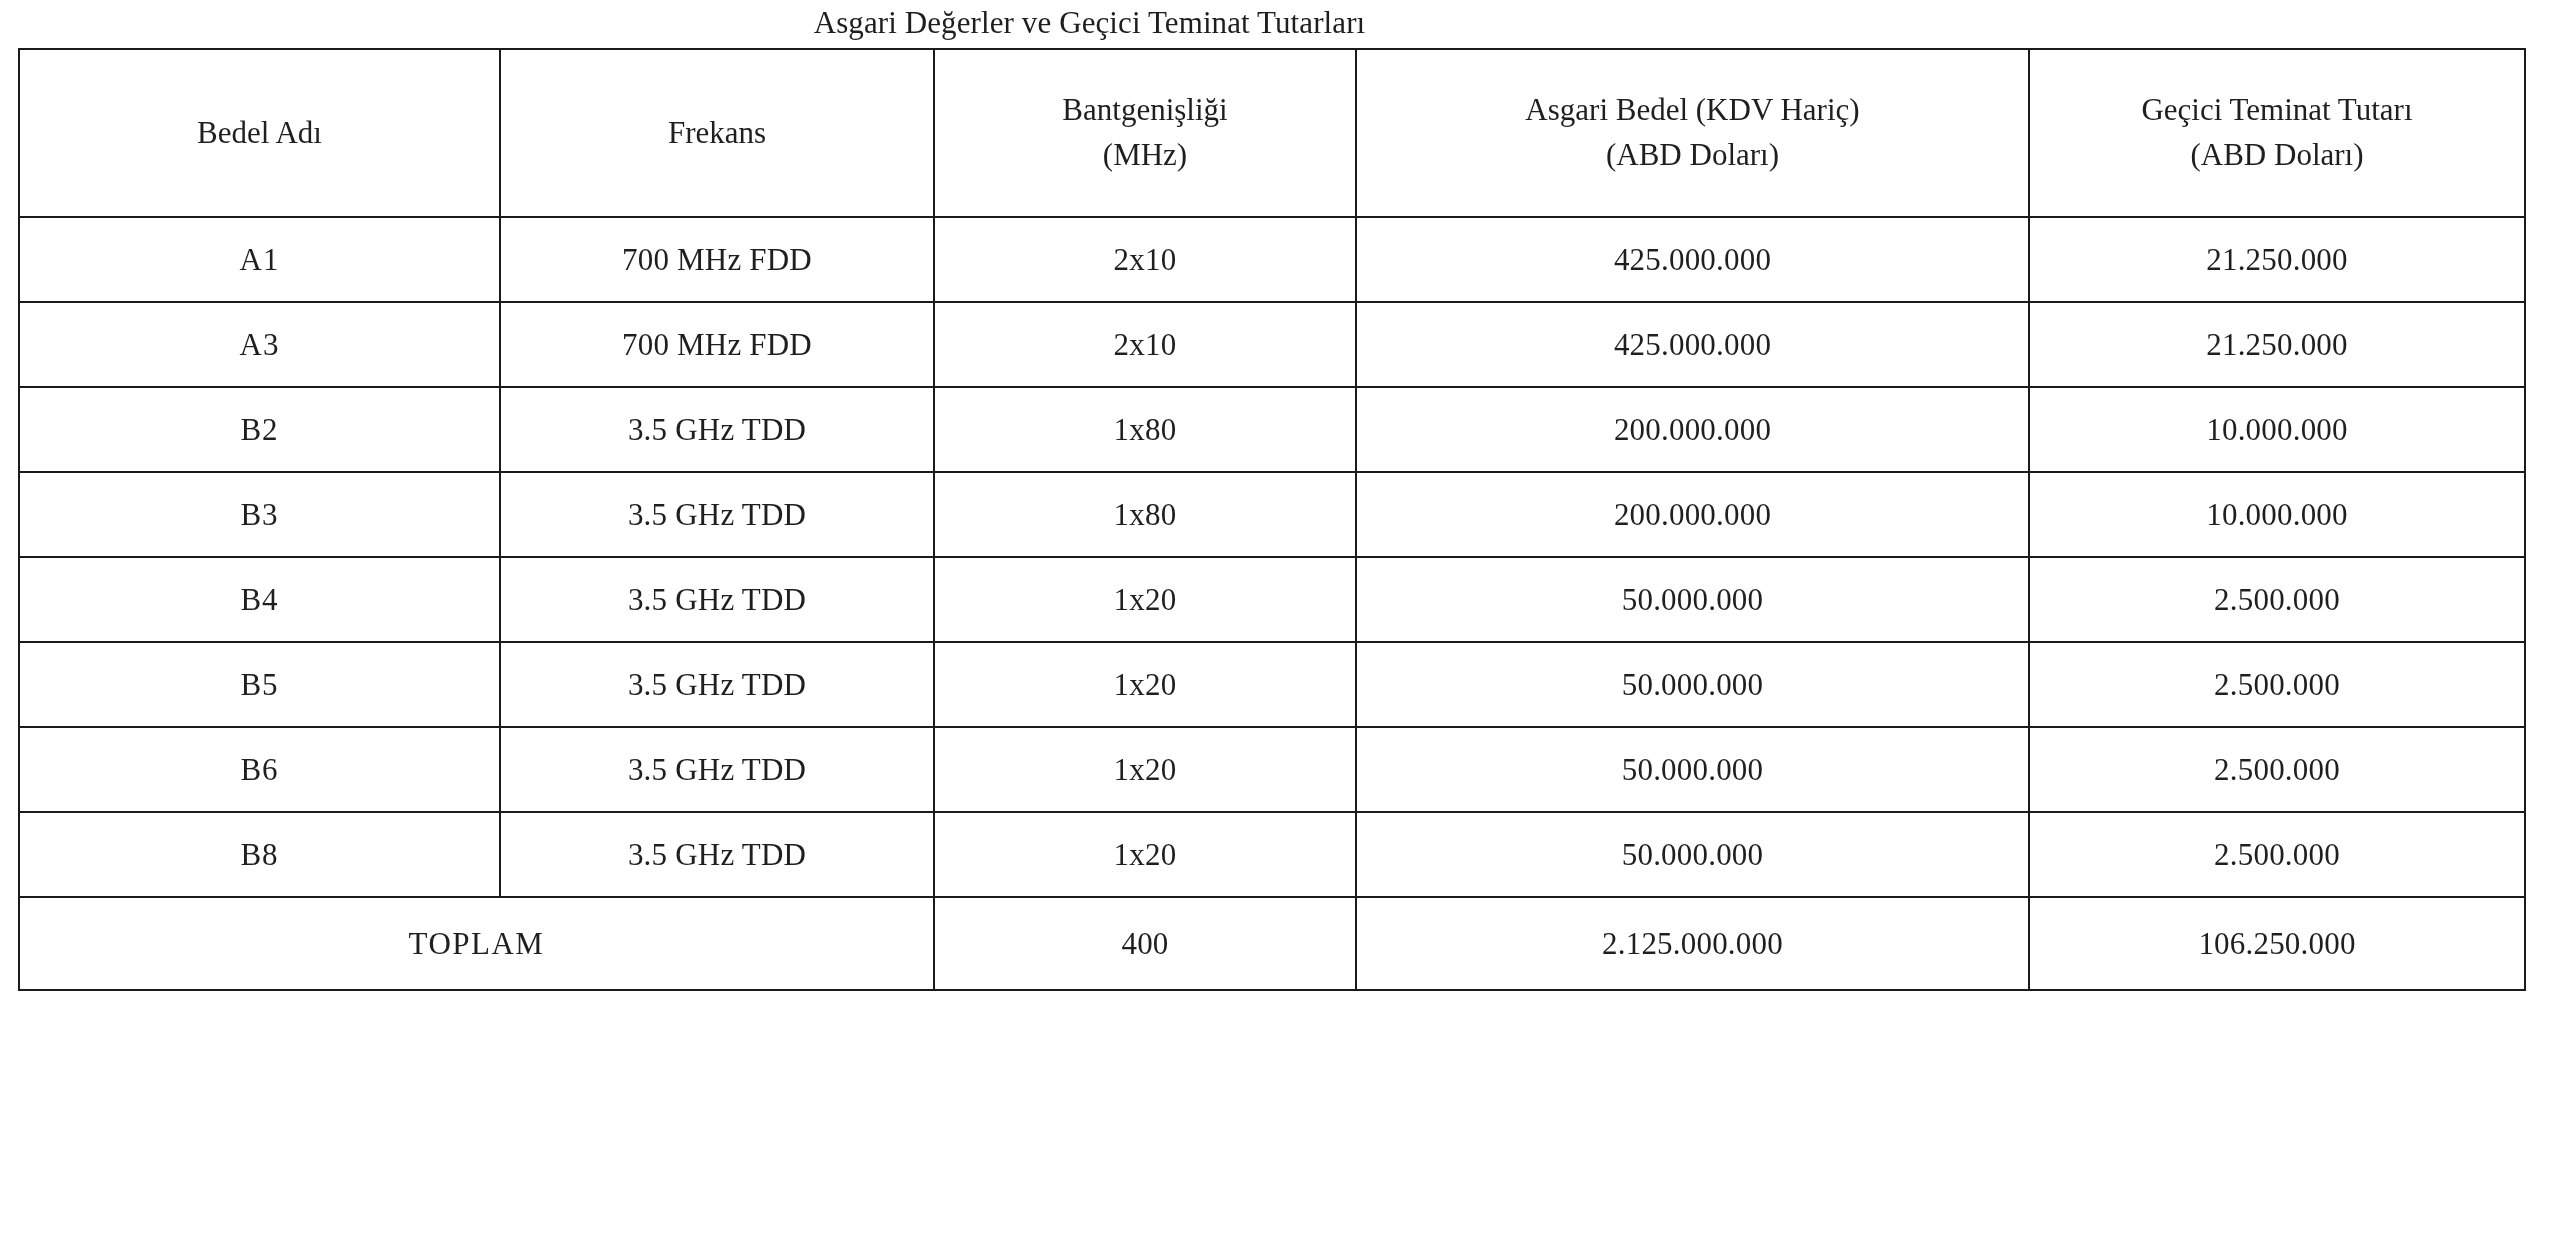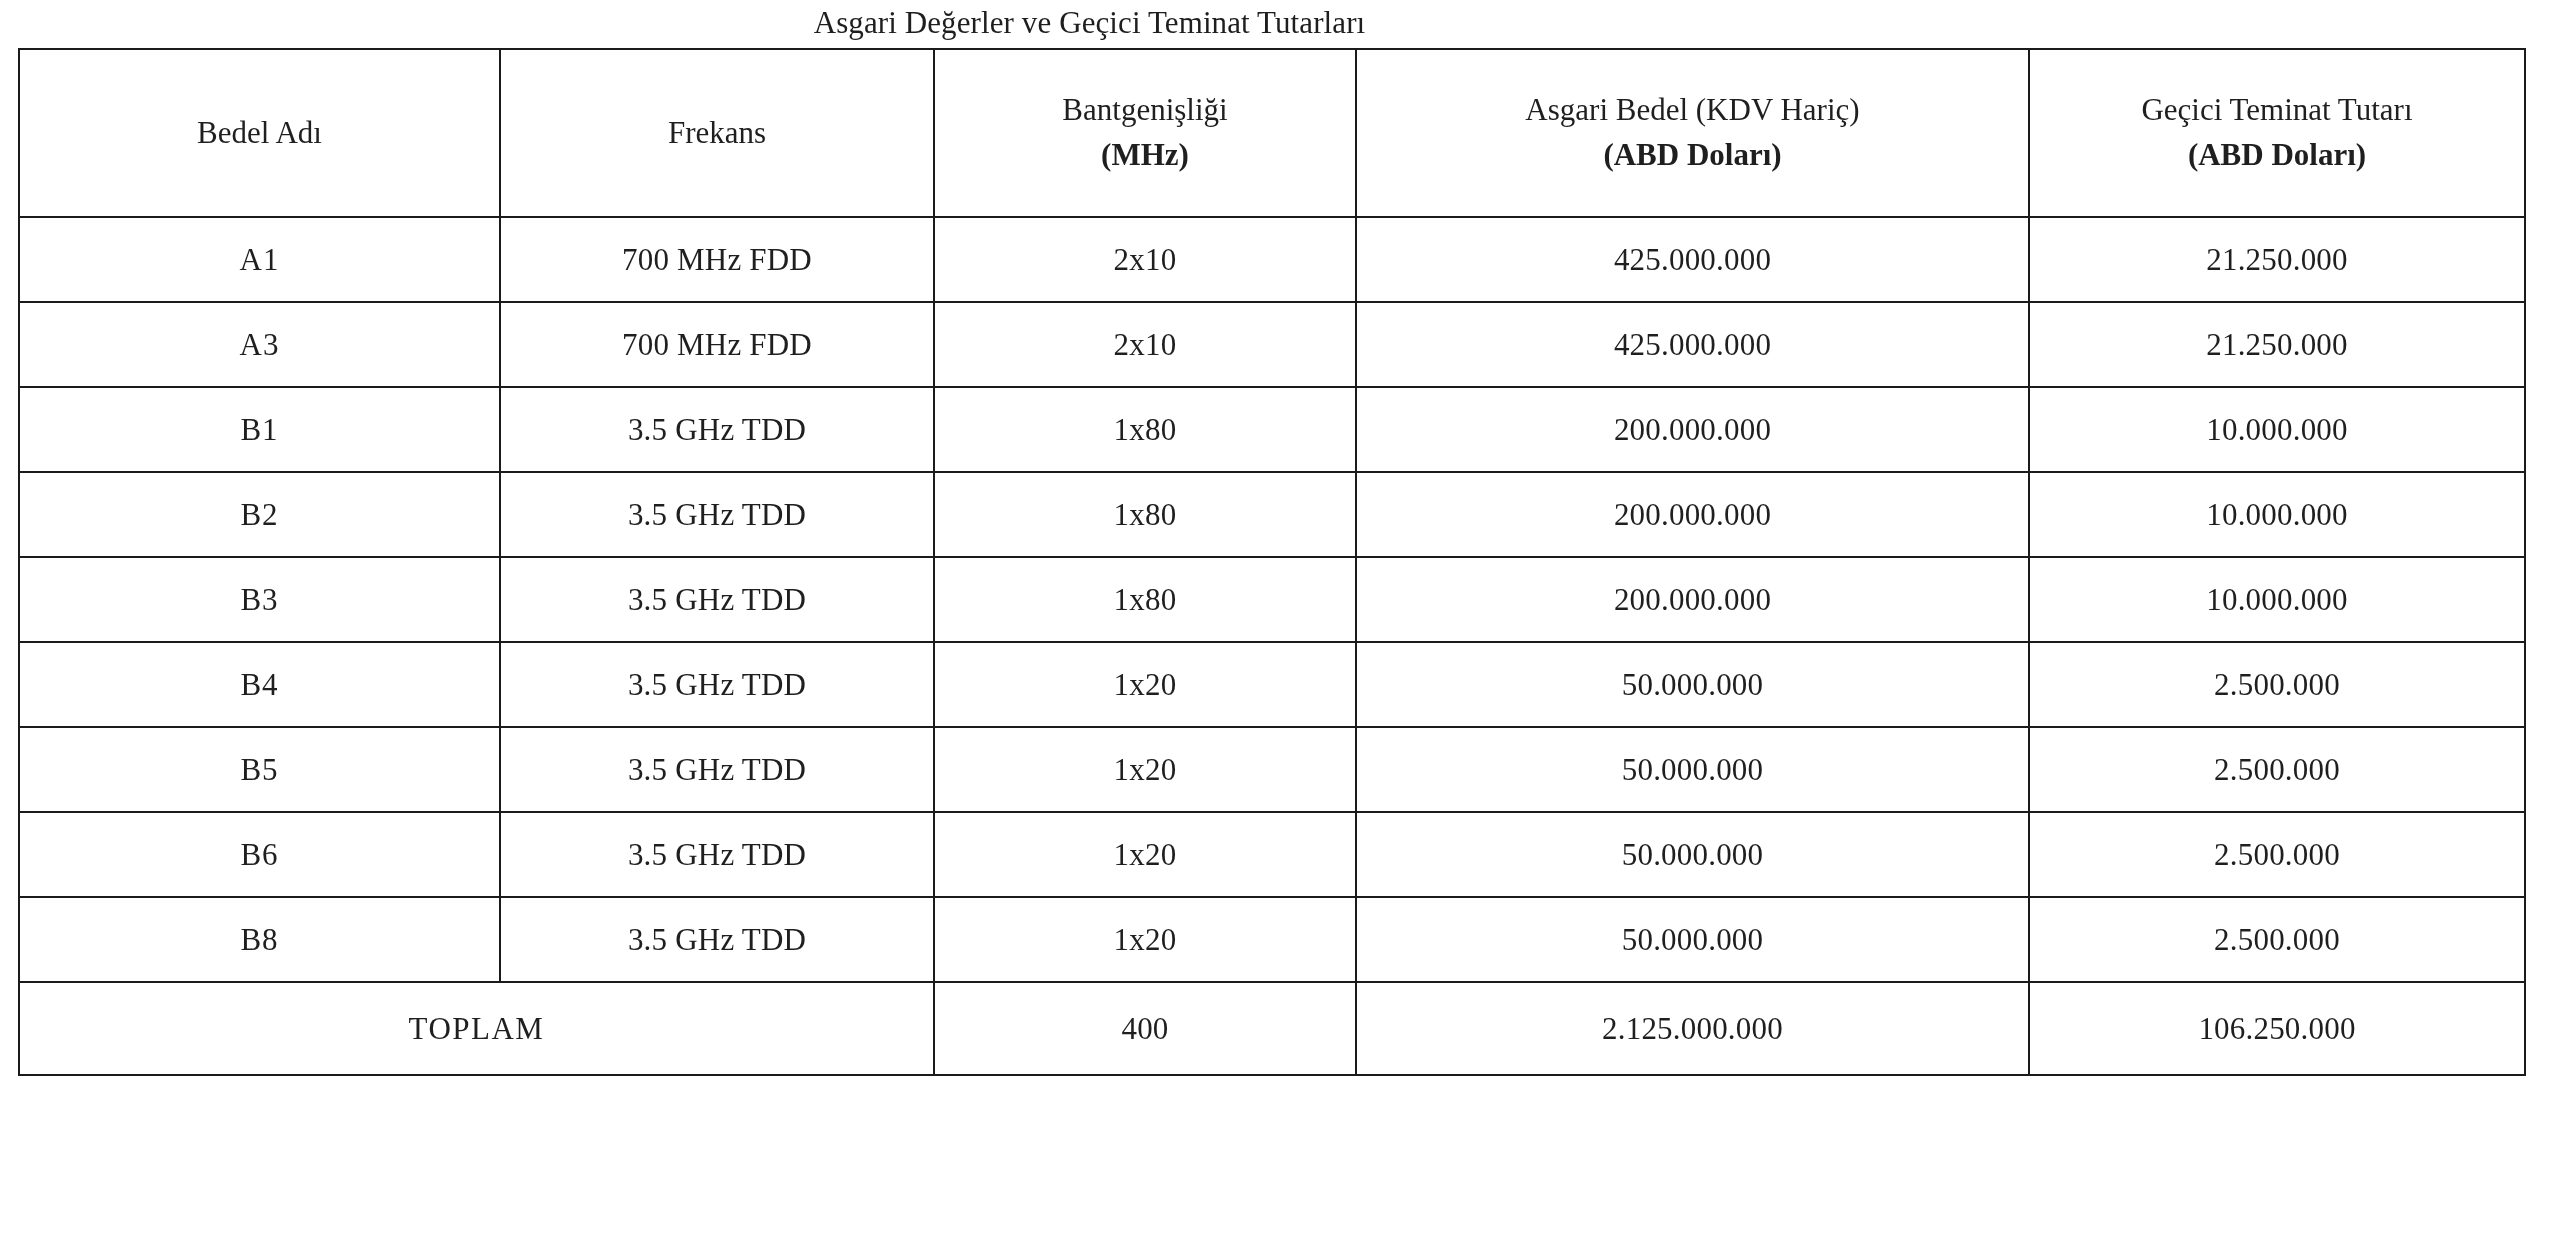--- a/index.html
+++ b/index.html
@@ -55,21 +55,21 @@
   col.c3 { width: 673px; }
   col.c4 { width: 496px; }
 
   thead th {
     height: 166px;
     font-size: 32px;
     line-height: 1.45;
     padding: 4px 6px;
   }
   thead th .l1 { display: block; }
-  thead th .l2 { display: block; font-weight: bold; }
+  thead th .l2 { display: block; }
 
   tbody td {
     height: 83px;
     font-size: 32px;
     letter-spacing: 0.2px;
   }
   tbody tr.total td {
     height: 91px;
   }
   .pkg { letter-spacing: 1px; }
@@ -124,27 +124,20 @@
           <td>21.250.000</td>
         </tr>
         <tr>
           <td class="pkg">A3</td>
           <td>700 MHz FDD</td>
           <td>2x10</td>
           <td>425.000.000</td>
           <td>21.250.000</td>
         </tr>
         <tr>
-          <td class="pkg">B1</td>
-          <td>3.5 GHz TDD</td>
-          <td>1x80</td>
-          <td>200.000.000</td>
-          <td>10.000.000</td>
-        </tr>
-        <tr>
           <td class="pkg">B2</td>
           <td>3.5 GHz TDD</td>
           <td>1x80</td>
           <td>200.000.000</td>
           <td>10.000.000</td>
         </tr>
         <tr>
           <td class="pkg">B3</td>
           <td>3.5 GHz TDD</td>
           <td>1x80</td>

